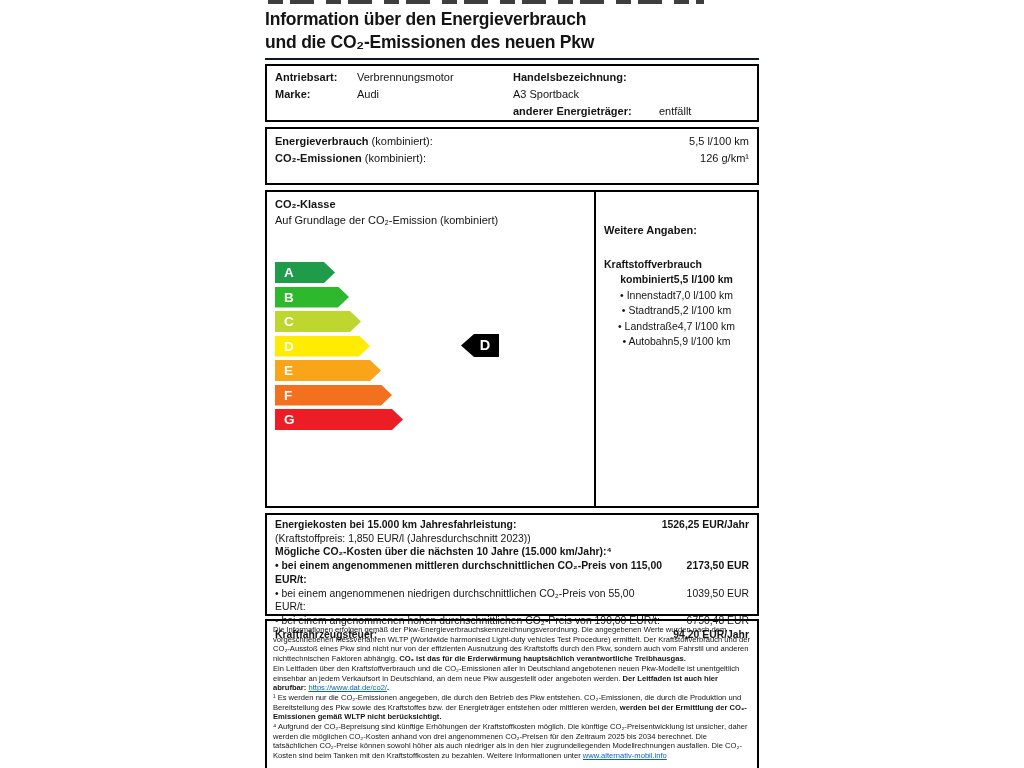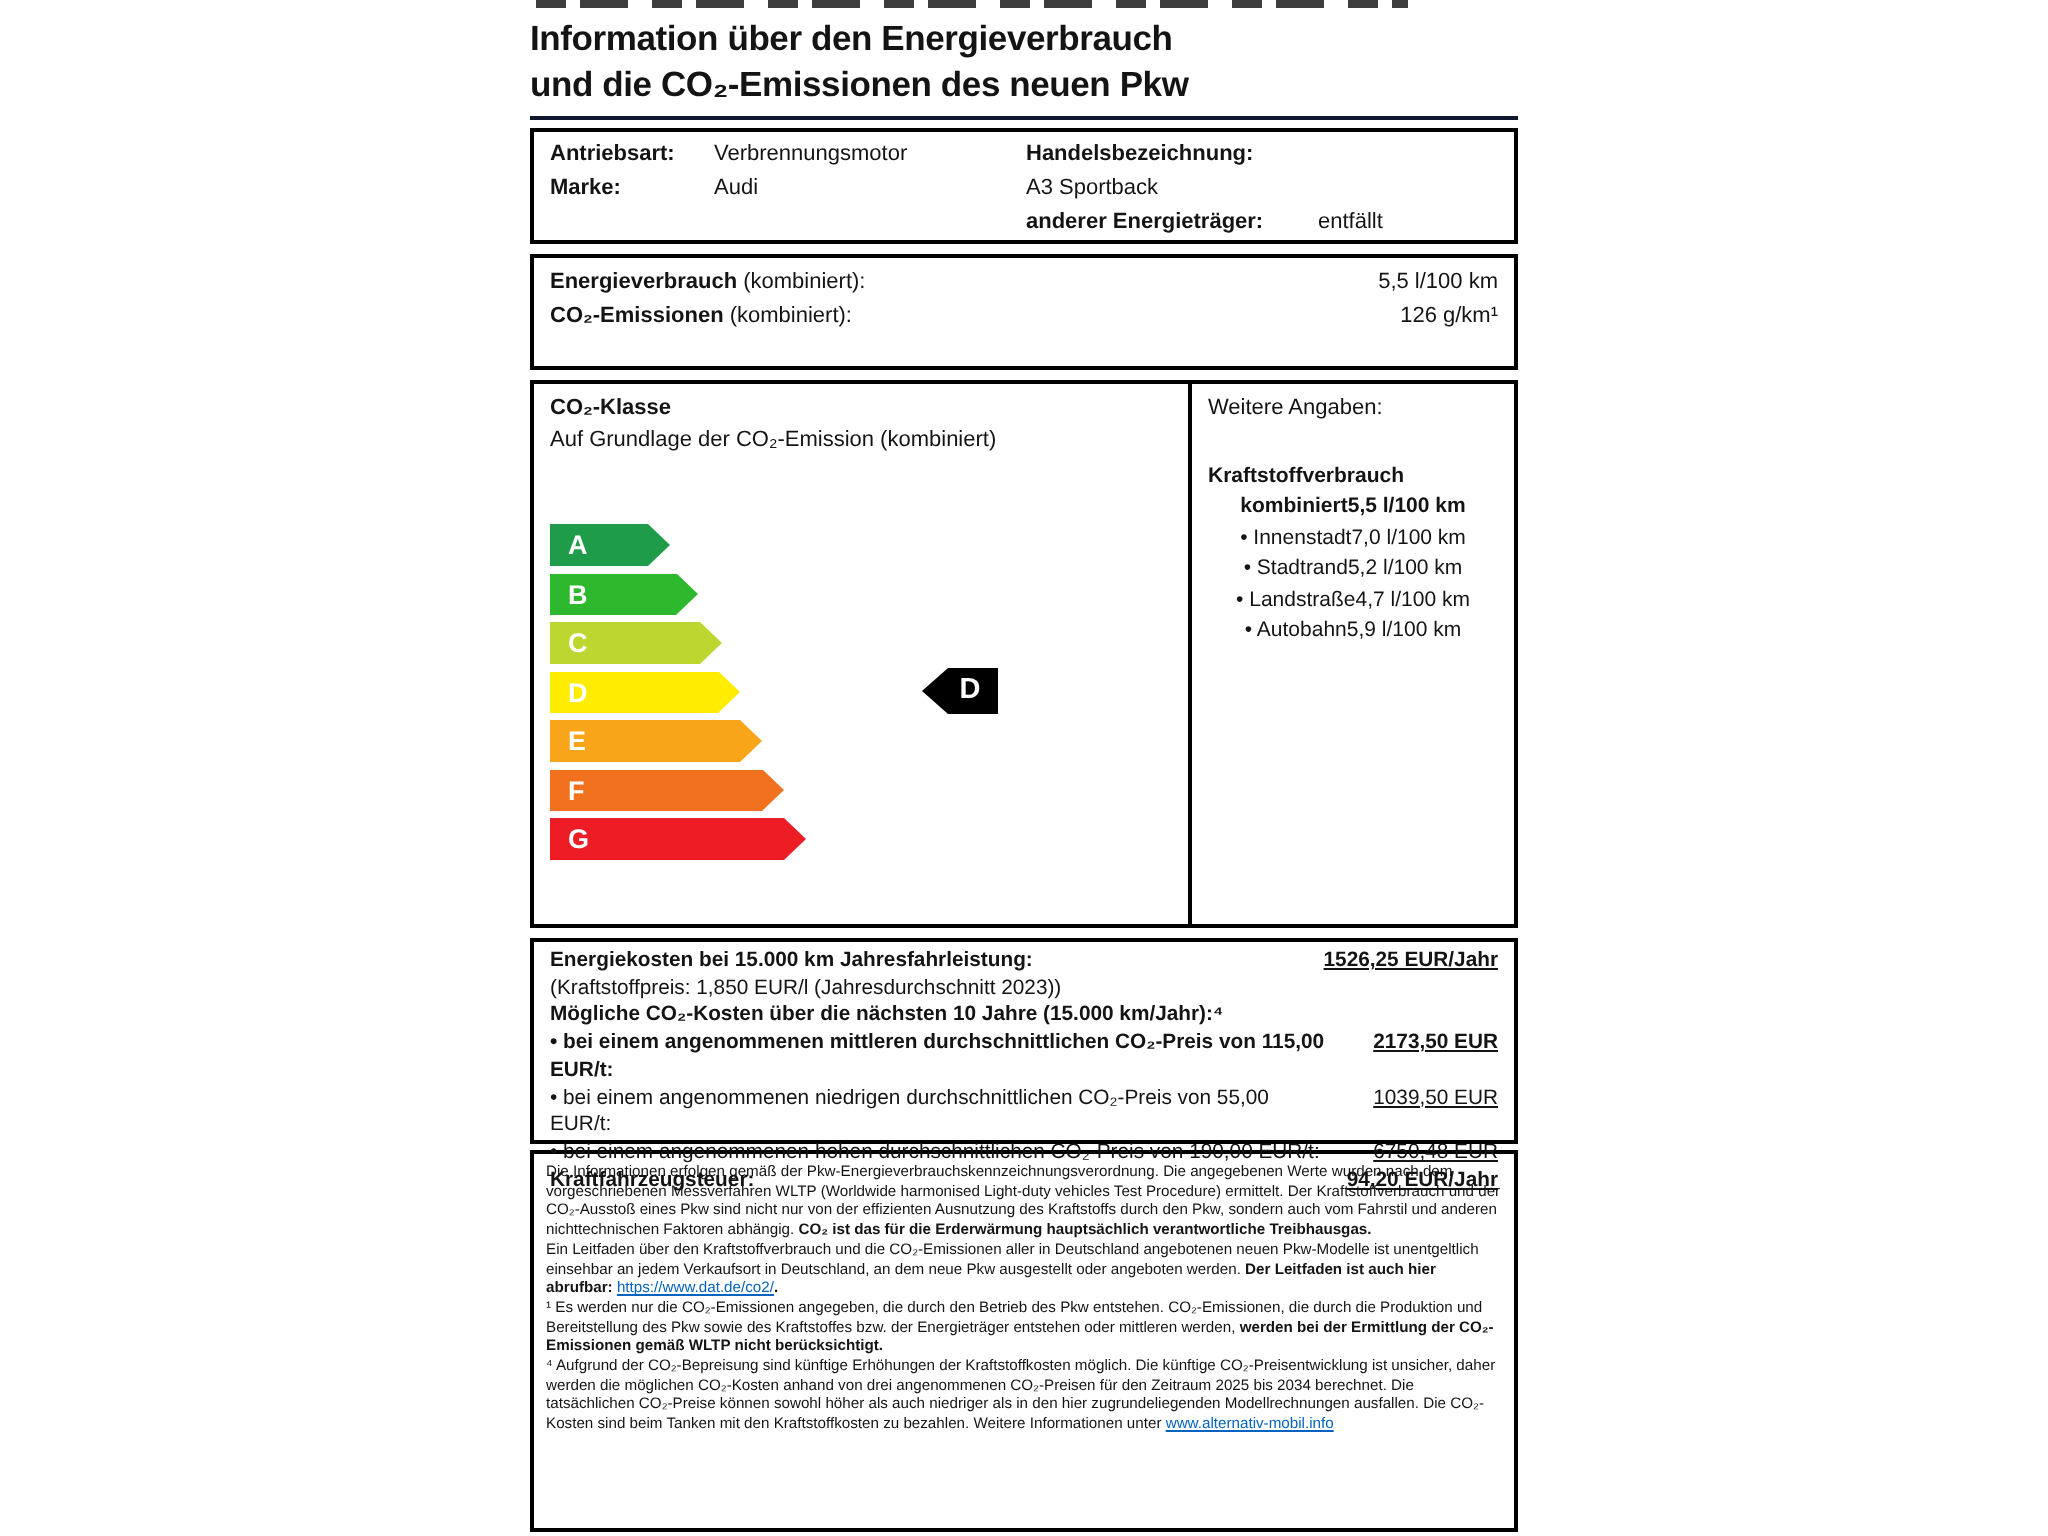--- a/index.html
+++ b/index.html
@@ -27,45 +27,45 @@
   .v-right{flex:1;}
   .vrow{display:flex;}
   .vlabel{font-weight:bold;width:82px;flex:none;}
   .vlabel2{font-weight:bold;width:146px;flex:none;}
   .italic{font-style:italic;}
   .bold{font-weight:bold;}
   
   .box.consumption{margin-top:5px;height:58px;padding:4px 8px;font-size:11px;line-height:17px;}
   .c-row{display:flex;justify-content:space-between;}
   
-  .box.co2{margin-top:5px;height:274px;padding:0;display:flex;}
+  .box.co2{margin-top:5px;height:318px;padding:0;display:flex;}
   .co2-left{flex:1;padding:4px 8px;position:relative;}
   .co2-title{font-weight:bold;font-size:11px;line-height:16px;}
   .co2-sub{font-size:11px;line-height:16px;}
   .arrows{position:absolute;left:8px;top:70px;}
   .arrow{
     height:21px;margin-bottom:3.5px;color:#fff;font-weight:bold;font-size:13.5px;
     line-height:21px;padding-left:9px;box-sizing:border-box;
     clip-path:polygon(0 0, calc(100% - 11px) 0, 100% 50%, calc(100% - 11px) 100%, 0 100%);
   }
   .rating-marker{
     position:absolute;left:194px;top:142px;width:38px;height:23px;background:#000;
     clip-path:polygon(0 50%, 13px 0, 100% 0, 100% 100%, 13px 100%);
     color:#fff;font-weight:bold;font-size:14.5px;line-height:23px;text-align:center;
     padding-left:10px;box-sizing:border-box;
   }
   .co2-right{width:163px;border-left:2px solid #000;padding:4px 8px;box-sizing:border-box;}
-  .wa-title{font-weight:normal;font-size:11px;line-height:16px;margin-bottom:19px;}
+  .wa-title{font-weight:bold;font-size:11px;line-height:16px;margin-bottom:19px;margin-top:26px;}
   .wa-header{font-weight:bold;font-size:10.5px;line-height:15px;}
   .wa-row{display:flex;justify-content:center;font-size:10.5px;line-height:15.5px;}
   .wa-row .val{white-space:nowrap;}
   
   .box.costs{margin-top:5px;height:103px;padding:3px 8px;font-size:10.4px;line-height:13.7px;}
   .cost-row{display:flex;justify-content:space-between;}
-  .cost-row .val{white-space:nowrap;margin-left:20px;text-decoration:underline;}
+  .cost-row .val{white-space:nowrap;margin-left:20px;}
   
   .box.legal{margin-top:3px;height:191px;padding:4px 6px;font-size:7.6px;line-height:9.7px;}
   .box.legal p{margin:0;}
   .legal a{color:#0563c1;text-decoration:underline;cursor:pointer;}
   
   .doc-footer{display:flex;justify-content:space-between;font-size:8.5px;line-height:12px;margin-top:6px;}
 </style>
 </head>
 <body>
 

